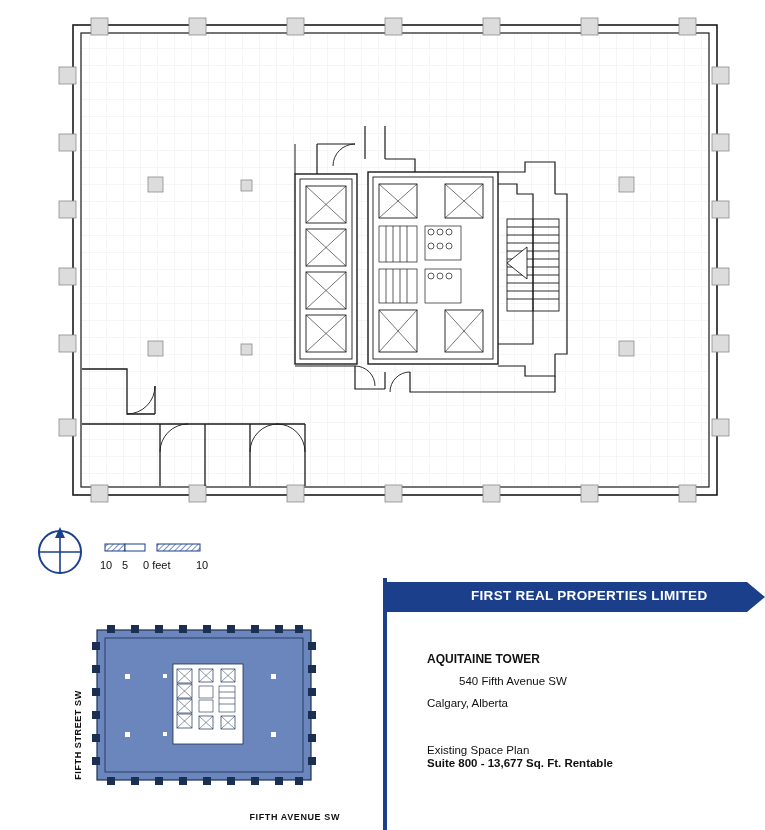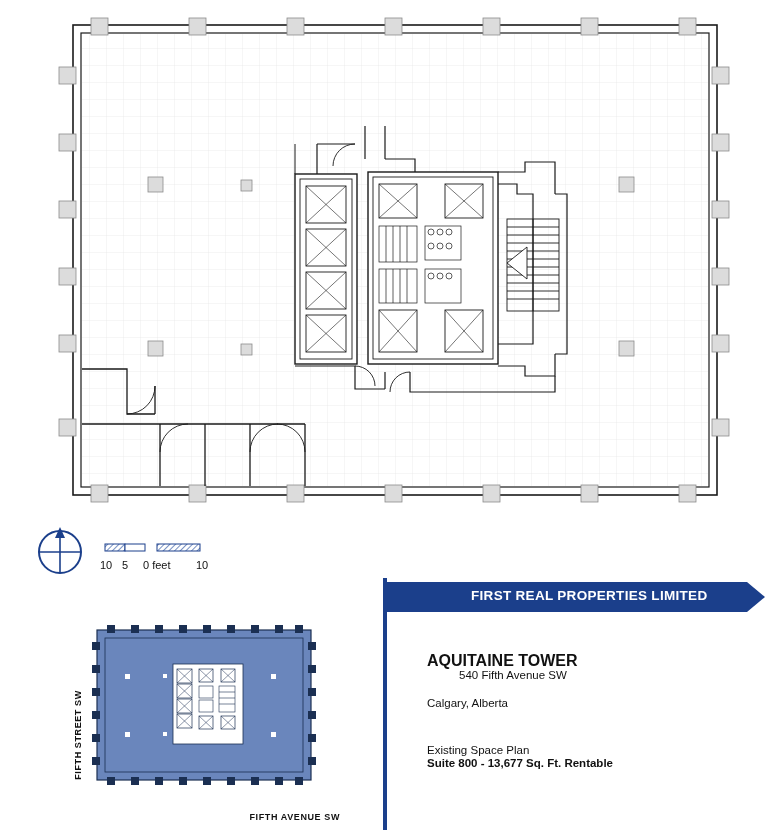--- a/index.html
+++ b/index.html
@@ -106,22 +106,22 @@
     margin-left: 44px;
   }
   .tb-line {
     position: absolute;
     font-size: 11.5px;
     color: #111;
     left: 44px;
     white-space: nowrap;
   }
   .tb-bold { font-weight: bold; }
-  #tb-building { top: 74px; font-size: 16px; }
-  #tb-address  { top: 91px; padding-left: 32px; }
+  #tb-building { top: 74px; font-size: 12px; }
+  #tb-address  { top: 97px; padding-left: 32px; }
   #tb-city     { top: 119px; }
   #tb-suite    { top: 179px; font-size: 11.5px; }
   #tb-plan     { top: 166px; }
 </style>
 </head>
 <body>
 
 <div id="floorplan">
   <svg width="680" height="495" viewBox="0 0 680 495" xmlns="http://www.w3.org/2000/svg">
     <defs>

